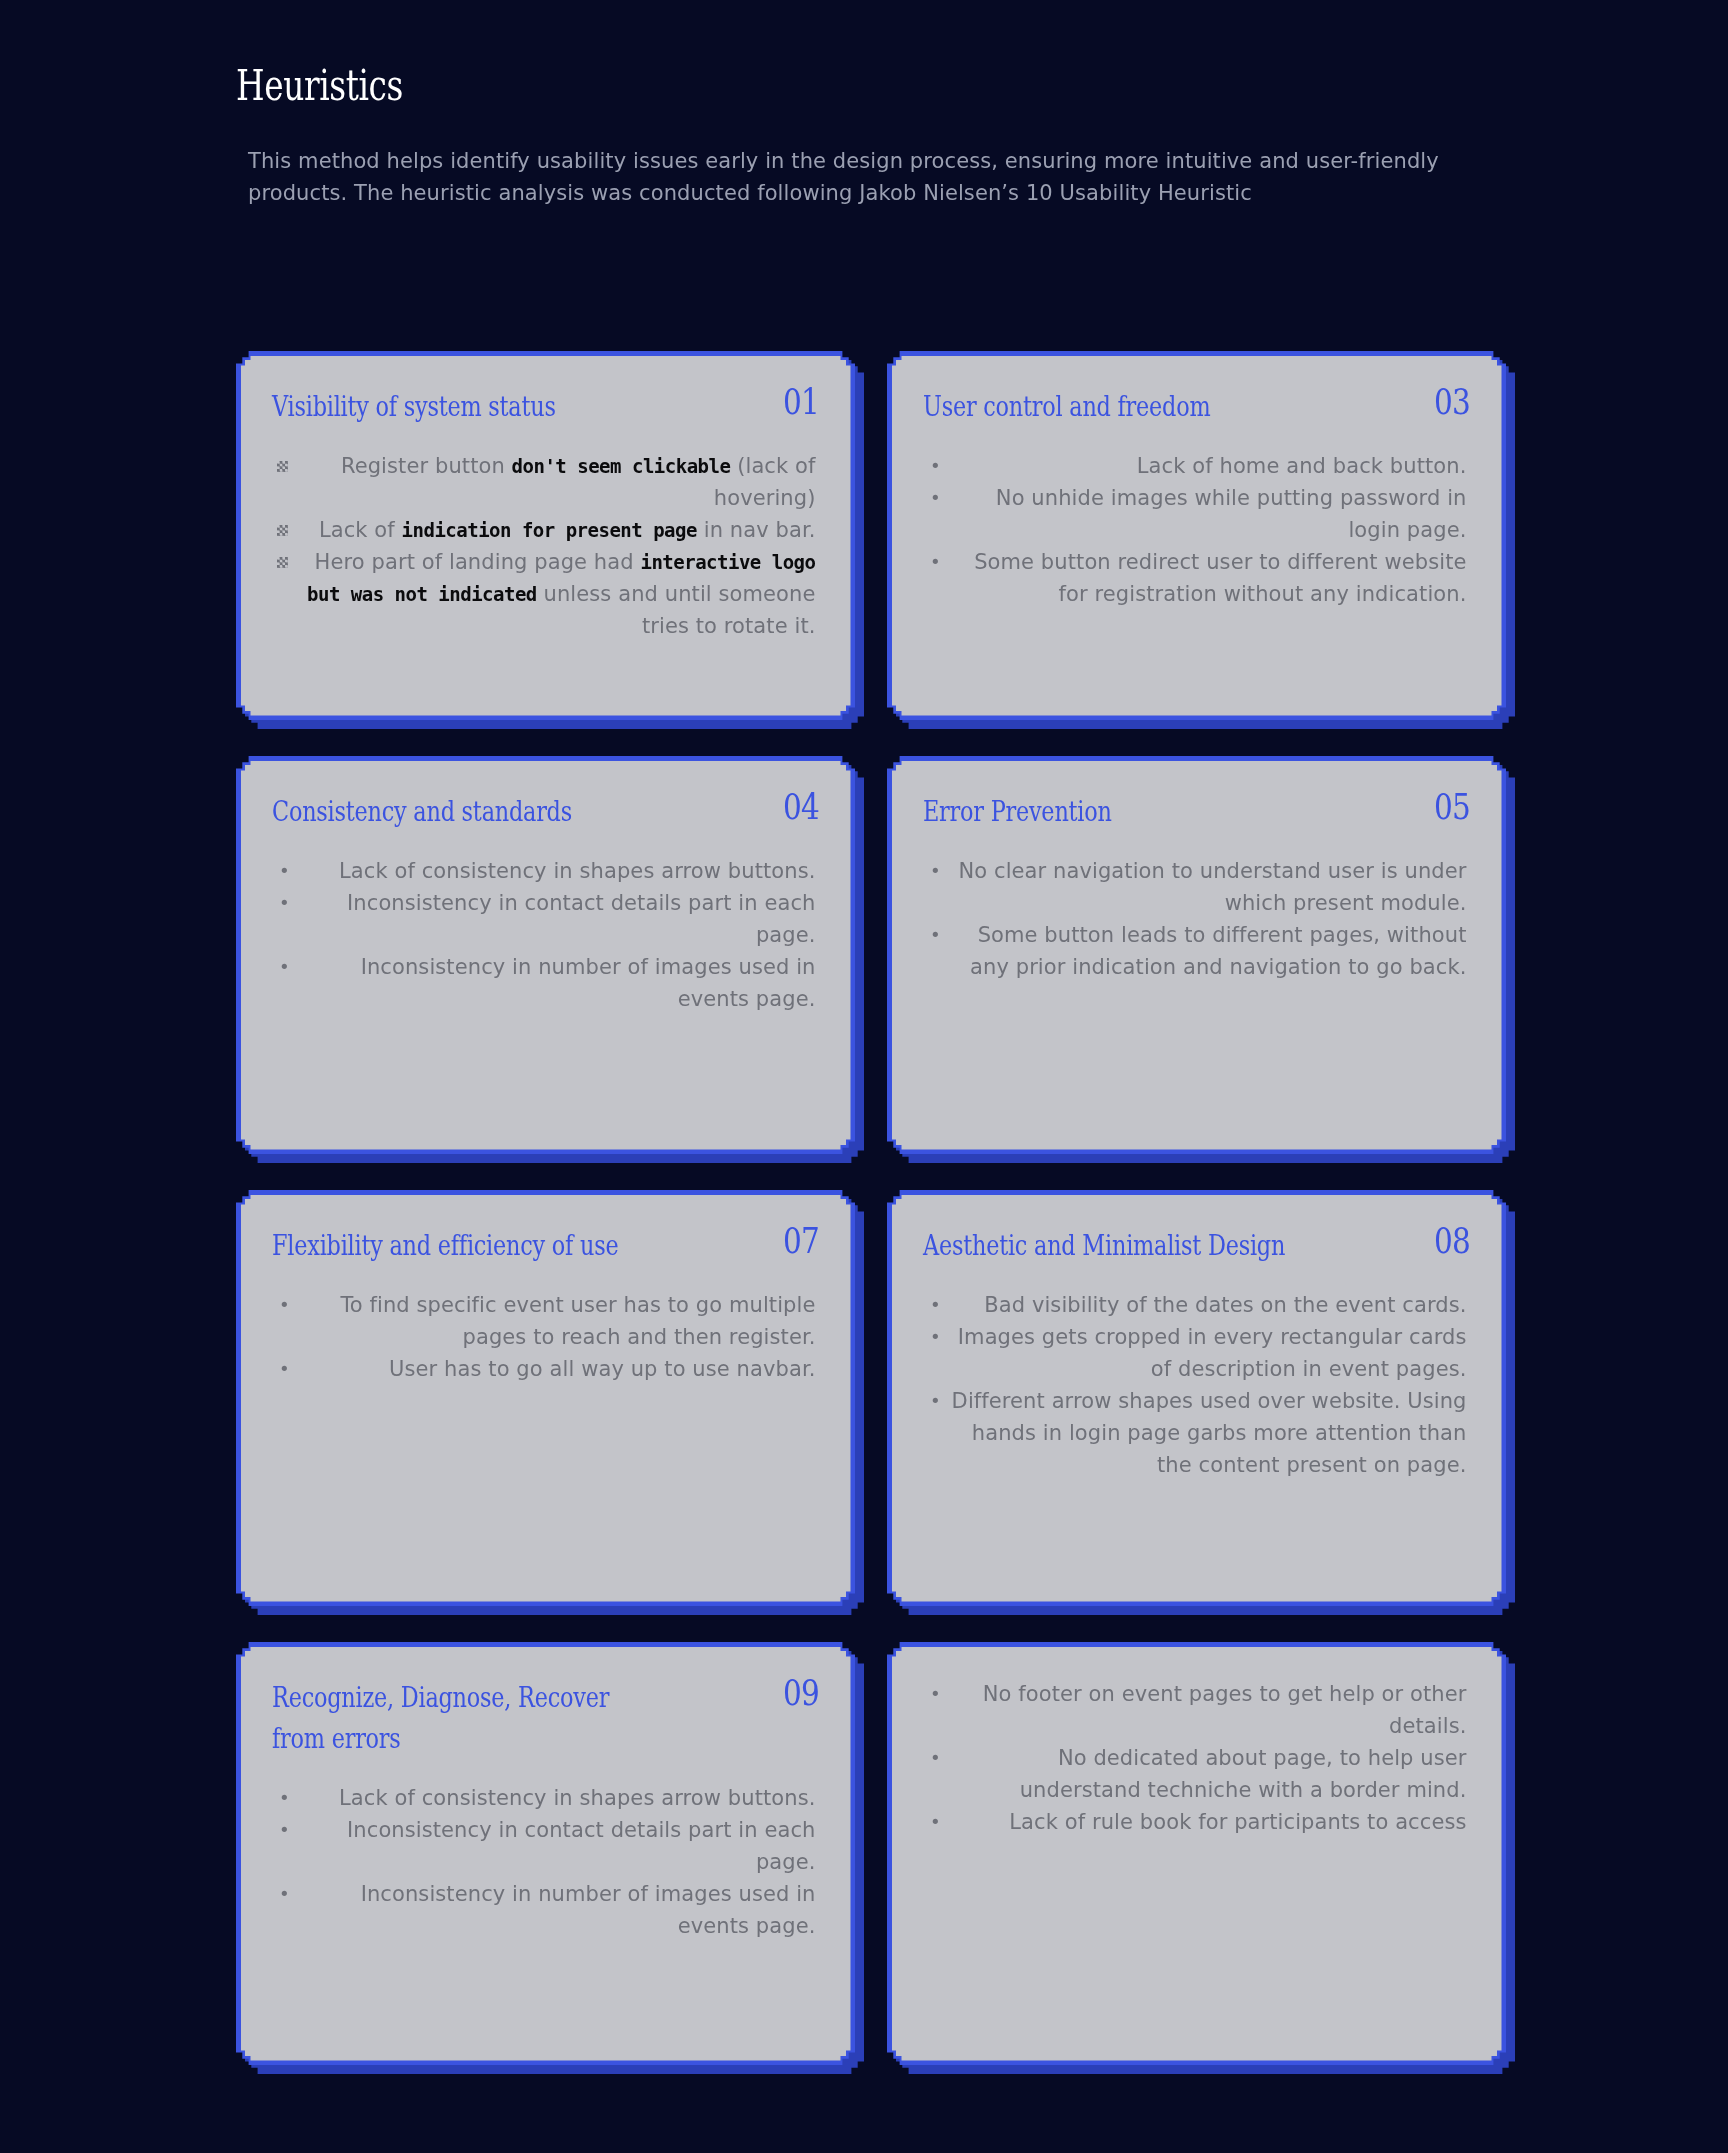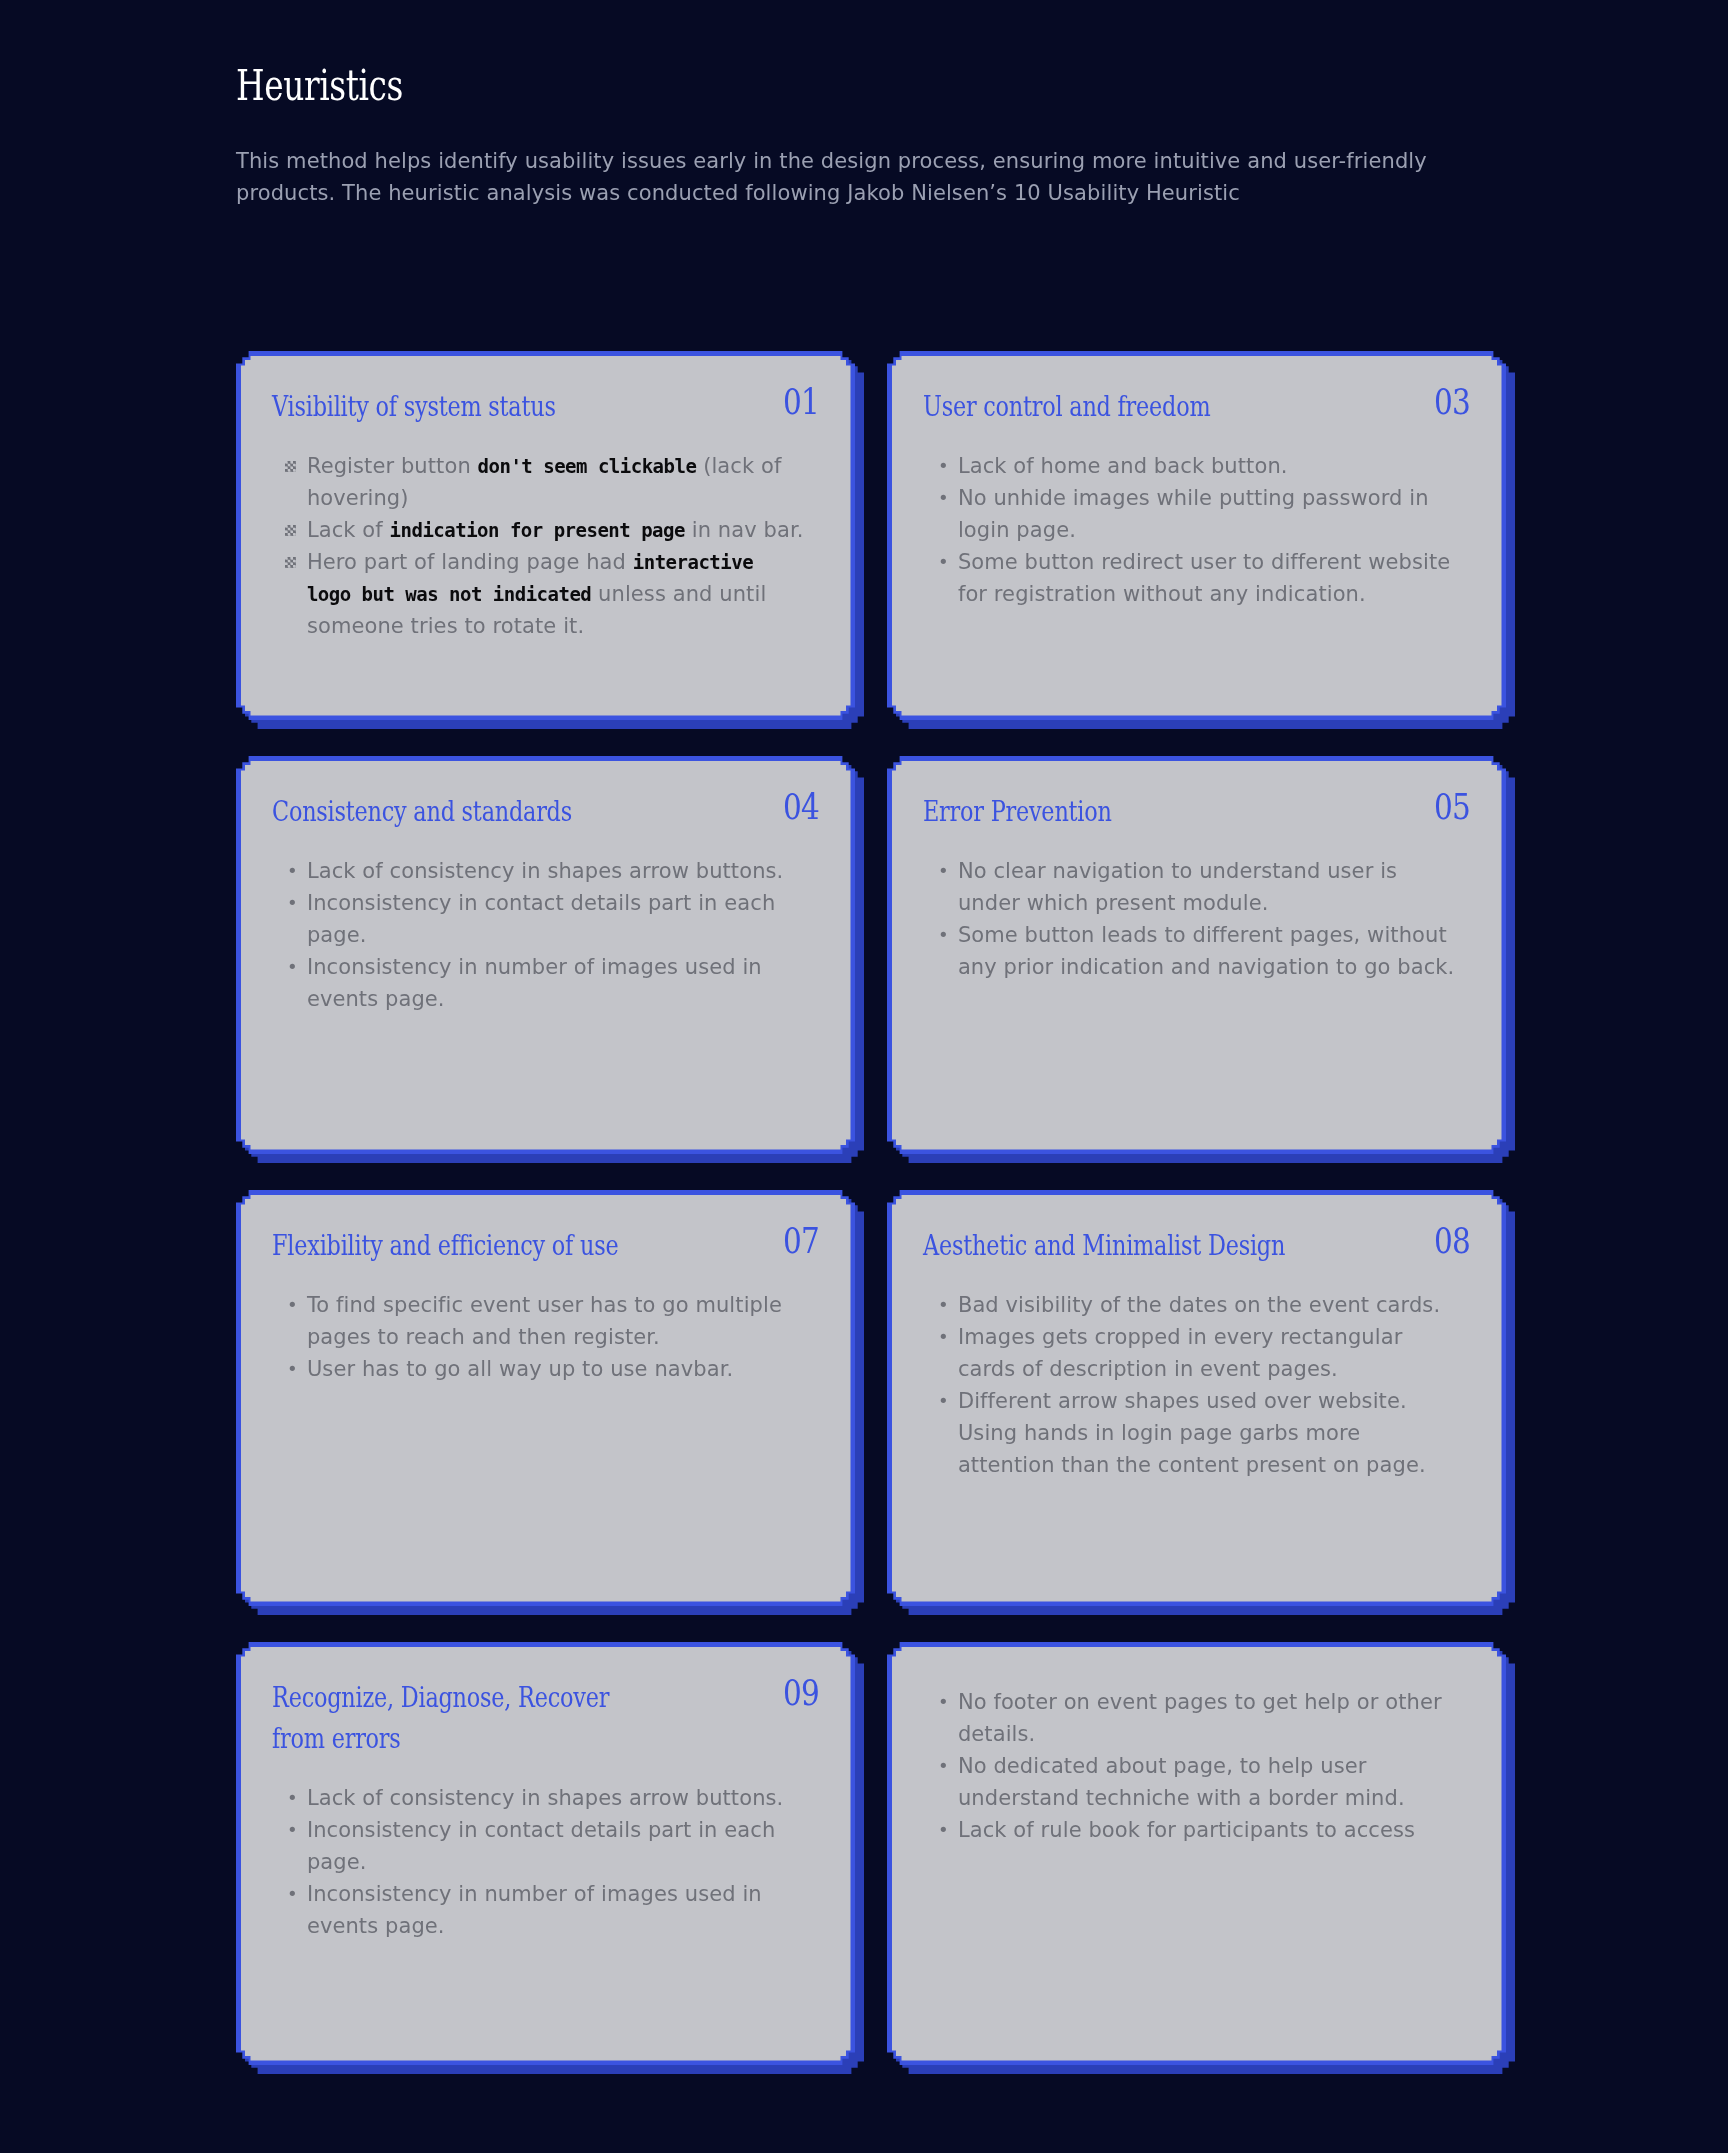--- a/index.html
+++ b/index.html
@@ -40,21 +40,21 @@
     margin: 0 0 38px 0;
     transform: scaleX(0.78);
     transform-origin: left top;
     white-space: nowrap;
   }
   .page-desc {
     font-family: "DejaVu Sans", sans-serif;
     font-size: 21px;
     line-height: 32px;
     color: #9ba0b2;
-    margin: 0;
+    margin: 12px;
     width: 1197px;
     letter-spacing: 0.1px;
   }
 
   
   .grid {
     position: absolute;
     left: 236px;
     top: 351px;
     width: 1271px;
@@ -153,22 +153,23 @@
     letter-spacing: -0.9px;
     flex: 0 0 auto;
     transform: scaleX(0.82);
     transform-origin: right top;
     margin-top: -1.8px;
   }
 
   
   ul.bullets {
     list-style: none;
-    margin: 12px;
+    margin: 4px;
     padding: 0;
+    text-align: right;
   }
   ul.bullets > li {
     position: relative;
     padding-left: 23.4px;
     font-family: "DejaVu Sans", sans-serif;
     font-size: 21px;
     line-height: 32px;
     color: #6f7179;
     letter-spacing: 0.1px;
     margin-bottom: 0px;

